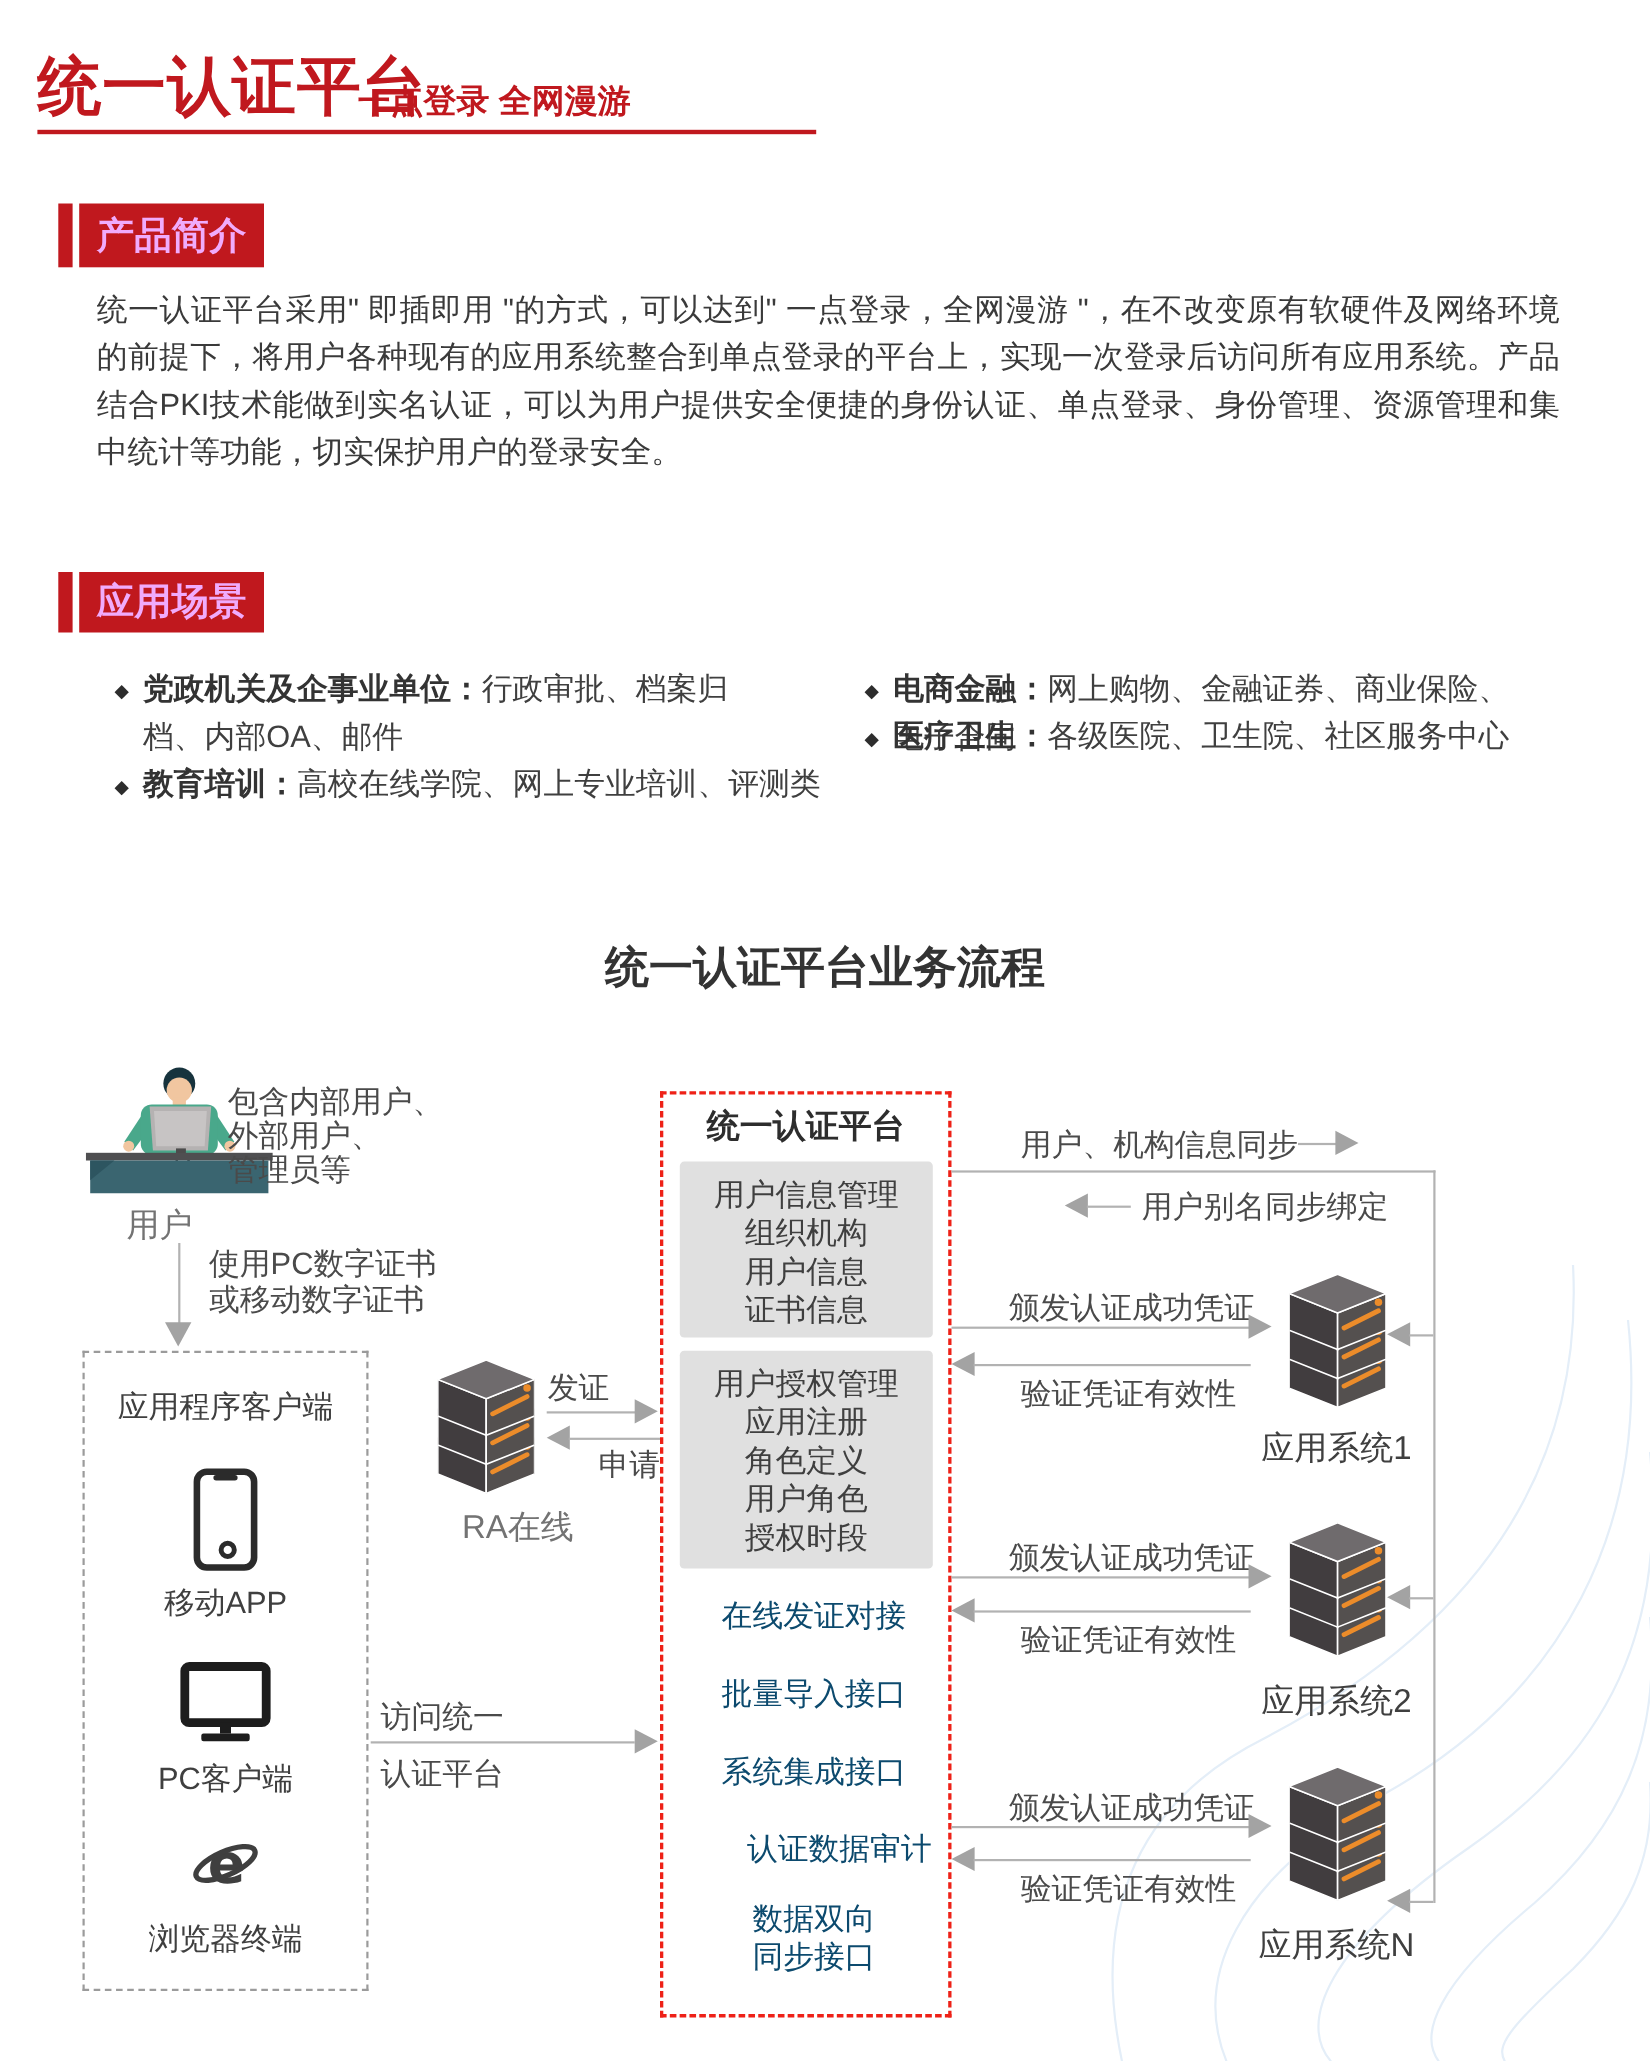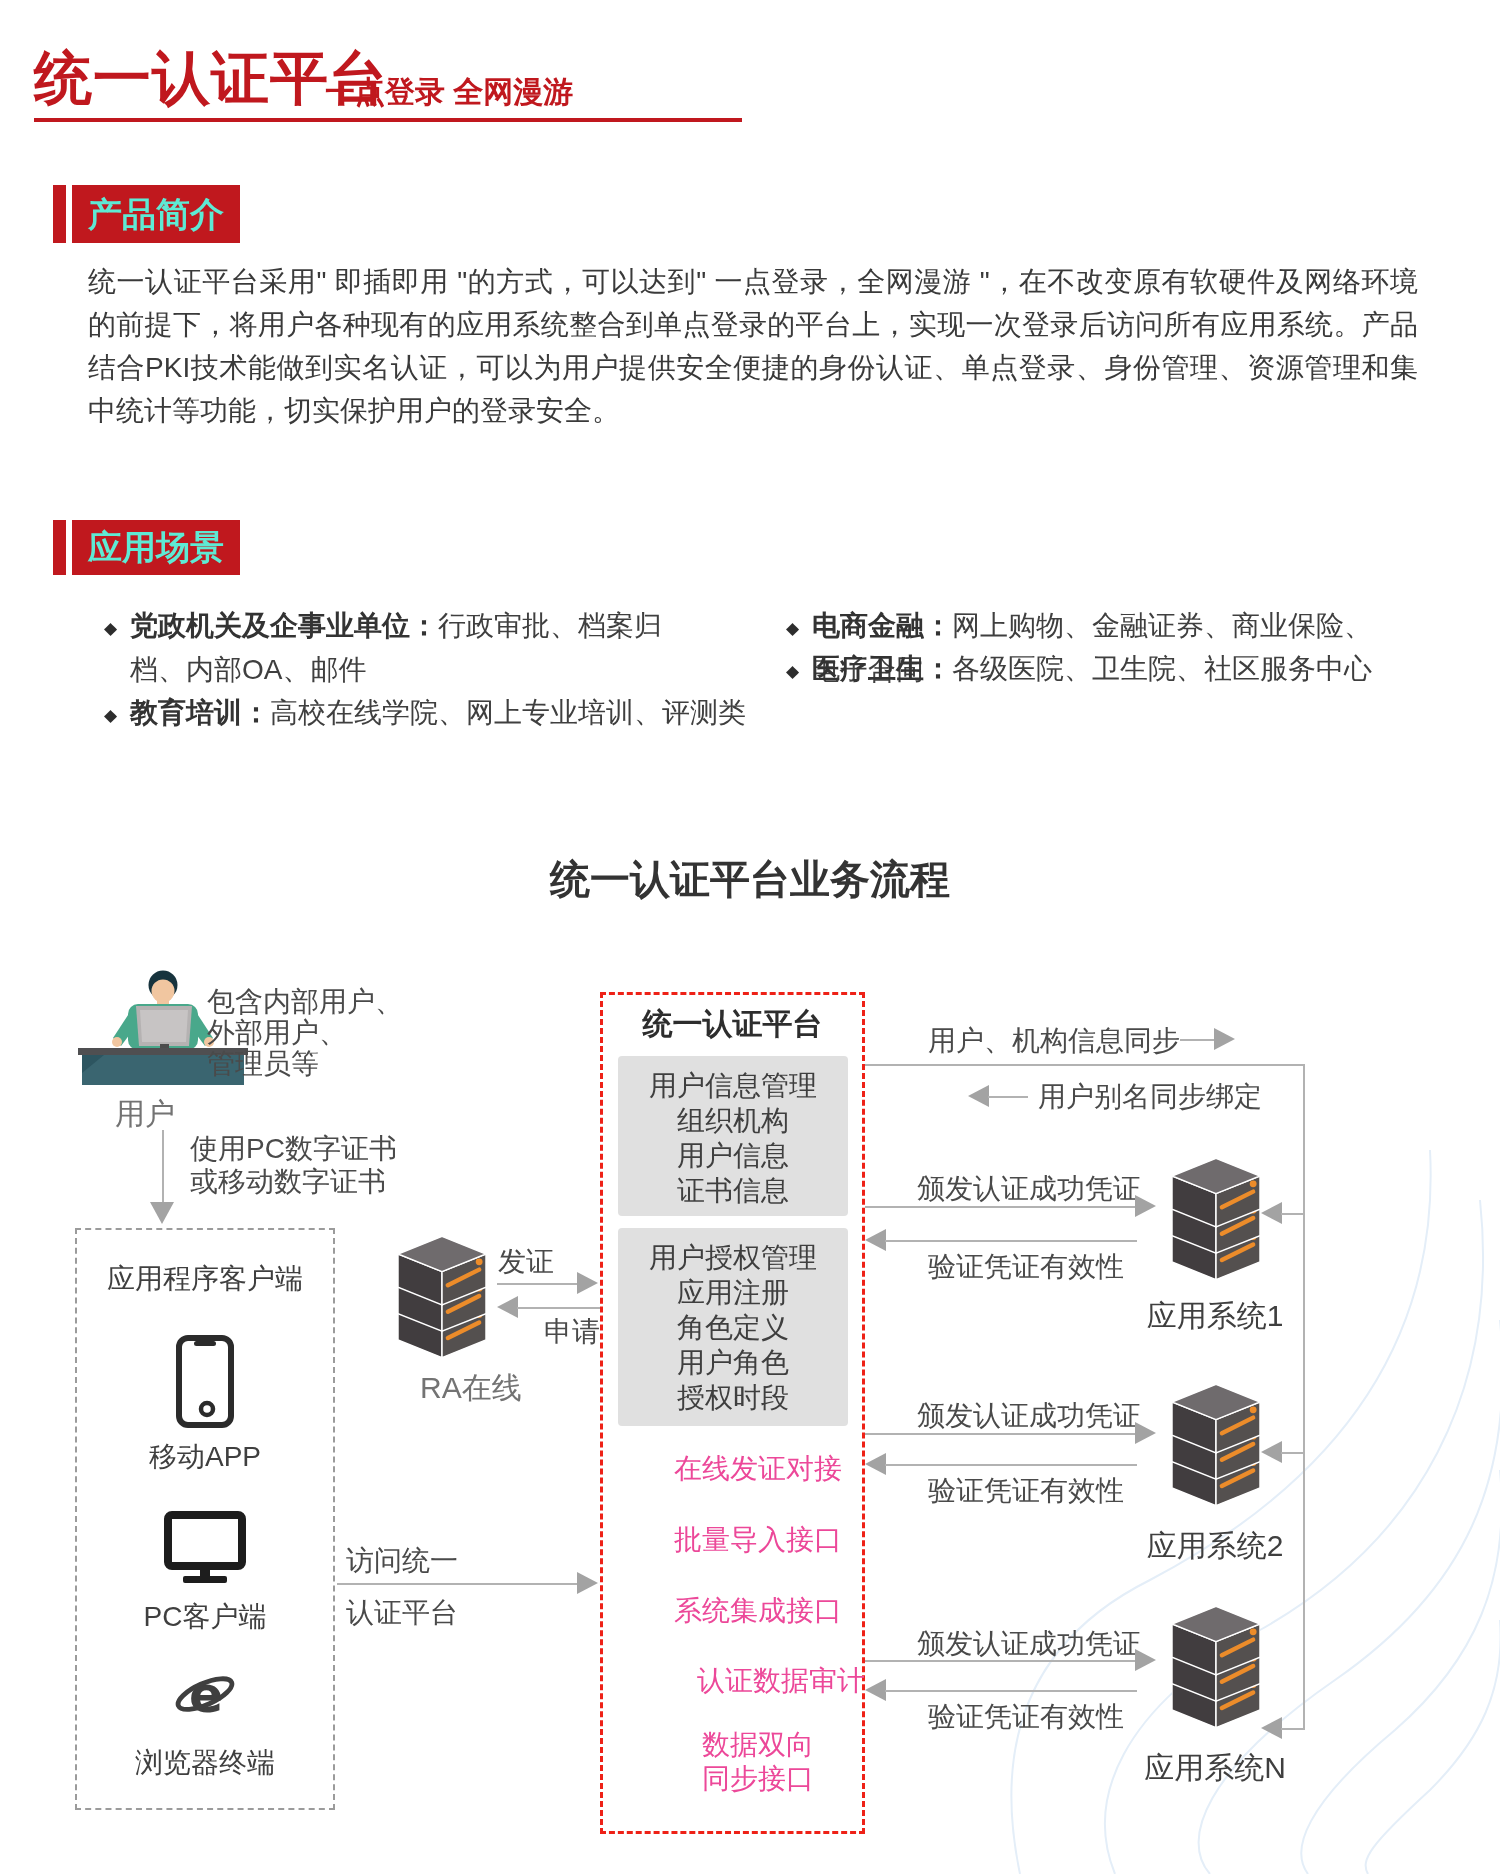--- a/index.html
+++ b/index.html
@@ -5,21 +5,21 @@
   html,body{margin:0;padding:0;background:#fff;}
   body{font-family:"Liberation Sans","DejaVu Sans",sans-serif;}
   .canvas{position:relative;width:1500px;height:1874px;background:#ffffff;overflow:hidden;}
   .abs{position:absolute;}
   
   .main-title{position:absolute;left:34px;top:40px;font-size:58px;font-weight:bold;color:#c0181e;letter-spacing:1px;white-space:nowrap;}
   .main-subtitle{position:absolute;left:325px;top:72px;font-size:30px;font-weight:bold;color:#c0181e;white-space:nowrap;}
   .title-underline{position:absolute;left:34px;top:118px;width:708px;height:4px;background:#c0181e;}
   
   .secbar{position:absolute;left:53px;width:13px;background:#c0181e;}
-  .secbanner{position:absolute;left:72px;width:168px;background:#c0181e;color:#5eead4;font-weight:bold;font-size:34px;text-align:center;}
+  .secbanner{position:absolute;left:72px;width:168px;background:#c0181e;color:#f0abfc;font-weight:bold;font-size:34px;text-align:center;}
   
   .paragraph{position:absolute;left:88px;top:260px;width:1330px;font-size:28px;line-height:43px;color:#3a3a3a;text-align:justify;}
   
   .bullet{position:absolute;font-size:28px;line-height:44px;color:#3f3f3f;padding-left:26px;}
   .bullet .dm{position:absolute;left:0;top:3px;font-size:17px;color:#2d2d2d;}
   .bullet .bl{font-weight:bold;color:#333333;}
   
   .dtitle{position:absolute;left:530px;top:852px;width:440px;text-align:center;font-size:40px;font-weight:bold;color:#333333;white-space:nowrap;}
   .t28{position:absolute;font-size:28px;color:#4a4a4a;white-space:nowrap;}
   .t30{position:absolute;font-size:30px;color:#737373;white-space:nowrap;}
@@ -31,21 +31,21 @@
   .ah.r{border-top:11px solid transparent;border-bottom:11px solid transparent;border-left:21px solid #a3a3a3;}
   .ah.l{border-top:11px solid transparent;border-bottom:11px solid transparent;border-right:21px solid #a3a3a3;}
   .ah.d{border-left:12px solid transparent;border-right:12px solid transparent;border-top:22px solid #a3a3a3;}
   
   .clientbox{position:absolute;left:75px;top:1228px;width:260px;height:582px;border:2px dashed #9b9b9b;box-sizing:border-box;}
   .clabel{position:absolute;left:75px;width:260px;text-align:center;font-size:28px;color:#3f3f3f;}
   
   .platformbox{position:absolute;left:600px;top:992px;width:265px;height:842px;border:3px dashed #ee2117;box-sizing:border-box;}
   .ptitle{position:absolute;left:600px;top:1004px;width:265px;text-align:center;font-size:30px;font-weight:bold;color:#2d2d2d;}
   .gbox{position:absolute;left:618px;width:230px;background:#e0e0e0;border-radius:4px;text-align:center;font-size:28px;line-height:35px;color:#3f3f3f;box-sizing:border-box;padding-top:12px;}
-  .pitem{position:absolute;left:600px;width:280px;text-align:center;font-size:28px;color:#ec4899;margin-left:18px;}
+  .pitem{position:absolute;left:600px;width:280px;text-align:center;font-size:28px;color:#0c4a6e;}
   .syslabel{position:absolute;width:150px;text-align:center;font-size:30px;color:#3f3f3f;white-space:nowrap;}
   .server{position:absolute;width:88px;height:122px;}
   .server svg{width:100%;height:100%;display:block;}
 </style>
 </head>
 <body>
 
 <div class="canvas">
 
   <div class="main-title">统一认证平台</div>

